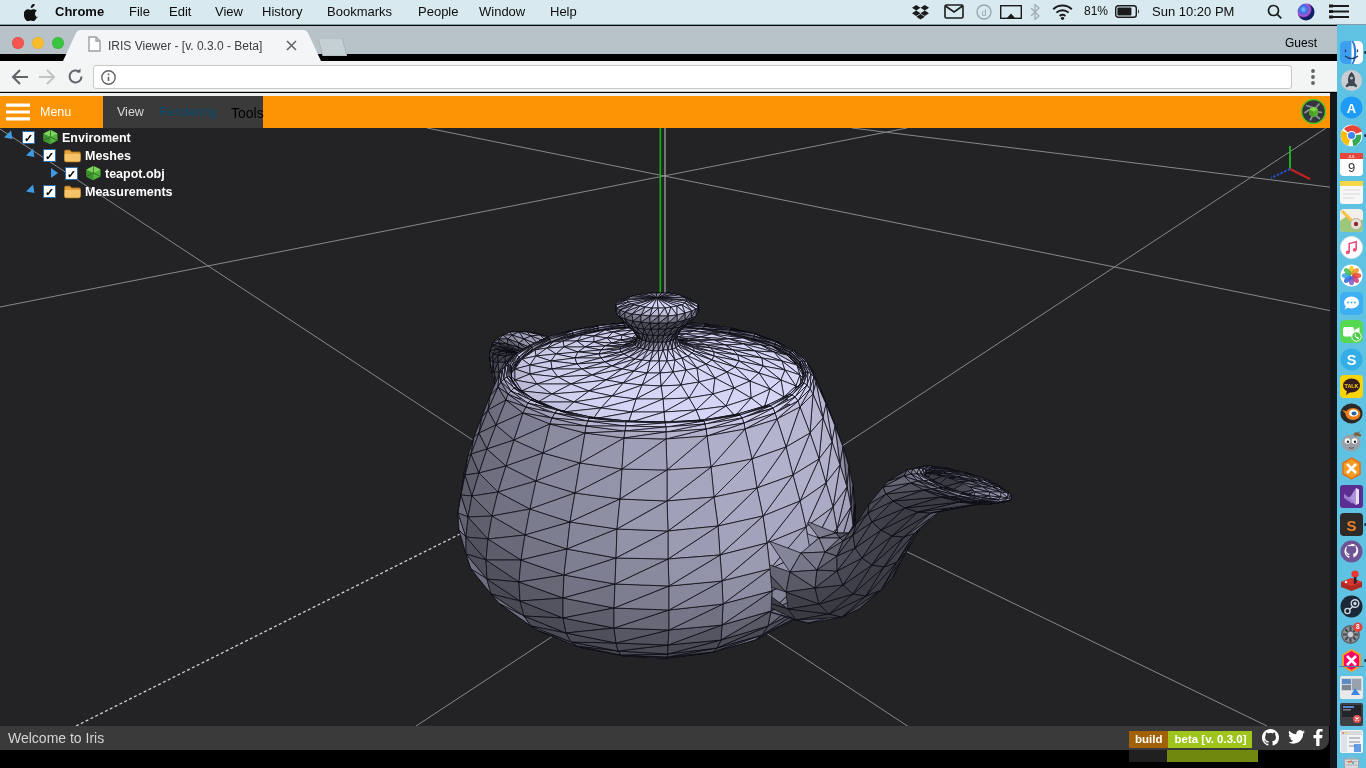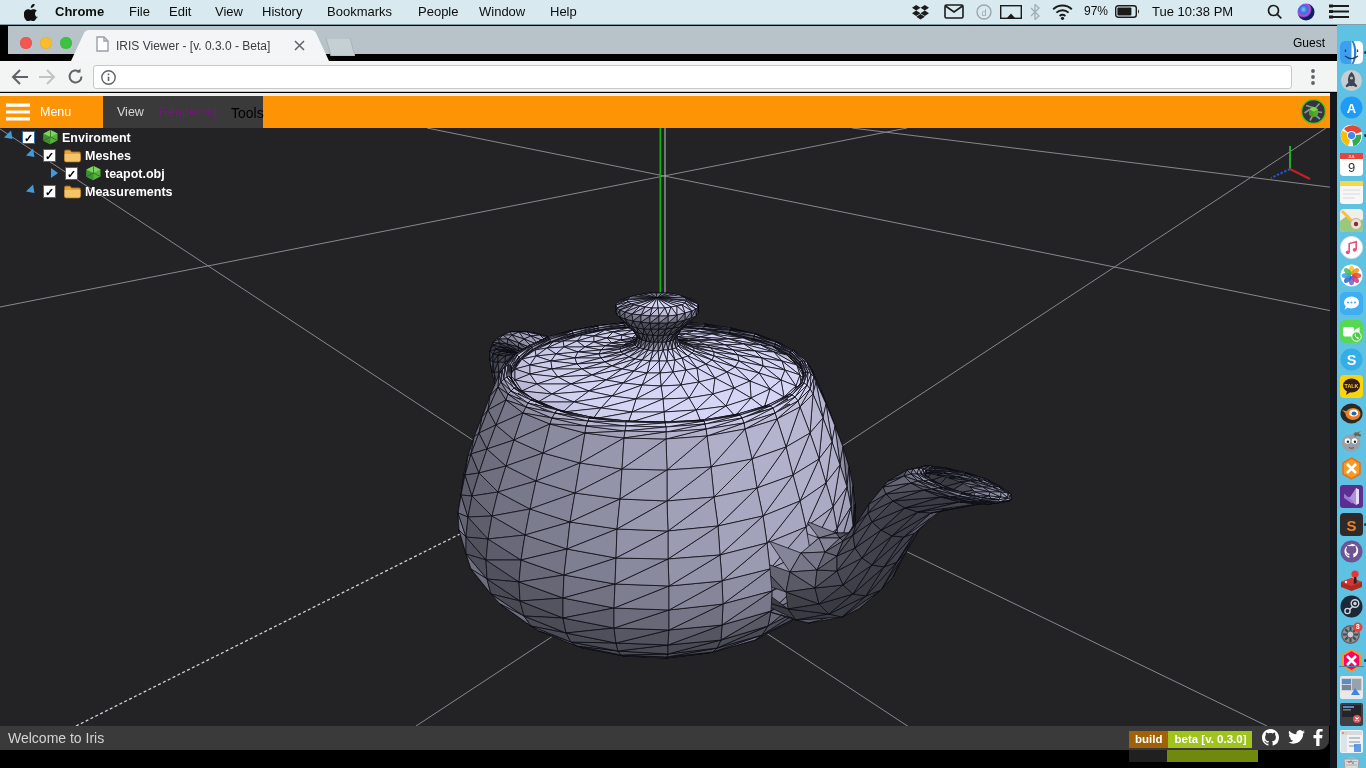--- a/index.html
+++ b/index.html
@@ -1,20 +1,20 @@
 <!DOCTYPE html>
 <html><head><meta charset="utf-8"><style>
 *{margin:0;padding:0;box-sizing:border-box}
 html,body{width:1366px;height:768px;overflow:hidden;background:#000;font-family:"Liberation Sans",sans-serif;-webkit-font-smoothing:antialiased}
 .abs{position:absolute}
 
 #menubar{left:0;top:0;width:1366px;height:25px;background:#d8eaf0;color:#0c0c0c;font-size:13px;border-bottom:1px solid #7fa0aa}
 #menubar .it{position:absolute;top:4px;white-space:nowrap}
 
-#tabbar{left:8px;top:26px;width:1337px;height:28px;background:#b7c3c8}
+#tabbar{left:0;top:26px;width:1337px;height:28px;background:#b7c3c8}
 #toolbar{left:0;top:61px;width:1337px;height:31px;background:#f3f4f4;border-bottom:1px solid #c9c9c9}
 #tstrip{left:0;top:93px;width:1330px;height:3px;background:#eef0f0}
 #orangebar{left:0;top:96px;width:1330px;height:32px;background:#fd9406}
 #viewport{left:0;top:128px;width:1337px;height:598px;background:#232325;overflow:hidden}
 #statusbar{left:0;top:726px;width:1329px;height:24px;background:#3a3a3a;border-radius:0 0 10px 0;color:#d4d4d4}
 #bottomblack{left:0;top:750px;width:1337px;height:18px;background:#000}
 #dock{left:1337px;top:25px;width:29px;height:743px;background:#5fc2e2}
 .tl{position:absolute;top:11px;width:12px;height:12px;border-radius:6px}
 .badge{display:inline-block;height:17px;line-height:17px;padding:0 6px;font-size:11.5px;font-weight:bold;color:#fff}
 .chk{position:absolute;width:13px;height:13px;background:#fff;border:1px solid #2d6da8;color:#000;font-size:11px;line-height:12px;text-align:center;font-weight:bold}
@@ -54,27 +54,27 @@
         <path d="M1 4l8 8-4 3.5v-15L9 4l-8 8" fill="none" stroke="#a0adb2" stroke-width="1.3"></path>
       </svg></div>
   <div class="it" style="left:1052px;top:4px"><svg width="21" height="16" viewBox="0 0 21 16">
         <g fill="none" stroke="#1b1b1b" stroke-width="1.9">
           <path d="M1.2 5.2a13.5 13.5 0 0118.6 0"></path>
           <path d="M4.4 8.6a9 9 0 0112.2 0"></path>
           <path d="M7.6 12a4.6 4.6 0 015.8 0"></path>
         </g>
         <circle cx="10.5" cy="14.3" r="1.6" fill="#1b1b1b"></circle>
       </svg></div>
-  <div class="it" style="left:1084px;font-size:12px">97%</div>
+  <div class="it" style="left:1084px;font-size:12px">81%</div>
   <div class="it" style="left:1115px;top:5px"><svg width="25" height="13" viewBox="0 0 25 13">
         <rect x="0.7" y="0.7" width="20.6" height="11.6" rx="2.5" fill="none" stroke="#1b1b1b" stroke-width="1.4"></rect>
         <rect x="2.4" y="2.4" width="14" height="8.2" rx="1" fill="#1b1b1b"></rect>
         <path d="M23 4.5v4c1.2-.3 1.2-3.7 0-4z" fill="#1b1b1b"></path>
       </svg></div>
-  <div class="it" style="left:1152px;font-size:13px">Tue 10:38 PM</div>
+  <div class="it" style="left:1152px;font-size:13px">Sun 10:20 PM</div>
   <div class="it" style="left:1267px;top:4px"><svg width="16" height="16" viewBox="0 0 16 16">
         <circle cx="6.5" cy="6.5" r="5" fill="none" stroke="#1b1b1b" stroke-width="1.7"></circle>
         <path d="M10.3 10.3l4 4" stroke="#1b1b1b" stroke-width="1.7"></path>
       </svg></div>
   <div class="it" style="left:1297px;top:3px"><svg width="18" height="18" viewBox="0 0 18 18">
         <defs>
           <radialGradient id="siri" cx="35%" cy="35%">
             <stop offset="0%" stop-color="#7cc4f8"></stop>
             <stop offset="45%" stop-color="#3b6ee0"></stop>
             <stop offset="80%" stop-color="#b94fd6"></stop>
@@ -138,21 +138,21 @@
 
 <div class="abs" id="orangebar">
   <svg class="abs" style="left:6px;top:7px" width="24" height="18">
       <g stroke="#fff" stroke-width="3.2">
         <path d="M0 2.2h24M0 9h24M0 15.8h24"></path>
       </g>
     </svg>
   <div class="abs" style="left:40px;top:9px;font-size:12.5px;color:#fff">Menu</div>
   <div class="abs" style="left:103px;top:0;width:160px;height:32px;background:#3a3a3a"></div>
   <div class="abs" style="left:117px;top:9px;font-size:12.5px;color:#d8d8d8">View</div>
-  <div class="abs" style="left:159px;top:9px;font-size:12.5px;color:#701a75">Rendering</div>
+  <div class="abs" style="left:159px;top:9px;font-size:12.5px;color:#0c4a6e">Rendering</div>
   <div class="abs" style="left:231px;top:9px;font-size:14px;color:#000000">Tools</div>
   <svg class="abs" style="left:1301px;top:3px" width="25" height="25" viewBox="0 0 25 25">
       <circle cx="12.5" cy="12.5" r="12" fill="#33373d" stroke="#55c41e" stroke-width="1.6"></circle>
       <g stroke="#8d939a" stroke-width="1.7" fill="none">
         <path d="M5 6.5l7 2M18.5 4.5l-4.5 5M21 13.5l-6-1M19 20l-5.5-4.5M9 21.5l3-5.5M3.5 14l5-3.5"></path>
       </g>
       <g transform="translate(12.5 13)">
         <path d="M0-5.2L4.5-2.7V2.7L0 5.2-4.5 2.7V-2.7z" fill="#54ad28"></path>
         <path d="M0-5.2L4.5-2.7 0-0.2-4.5-2.7z" fill="#7fd943"></path>
         <path d="M0-0.2V5.2L-4.5 2.7V-2.7z" fill="#4d9e24"></path>

